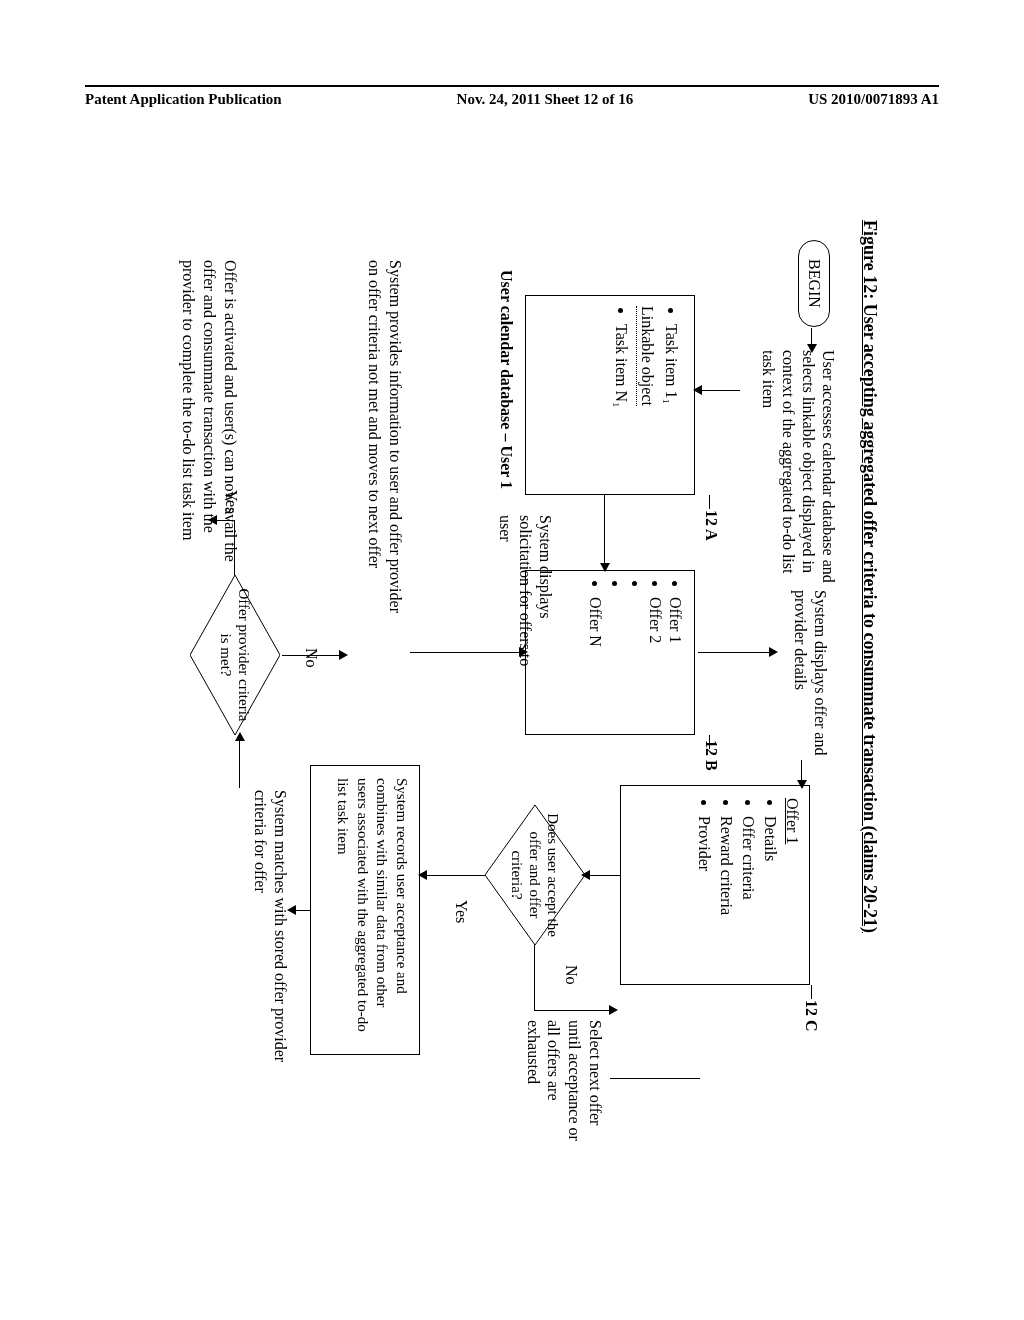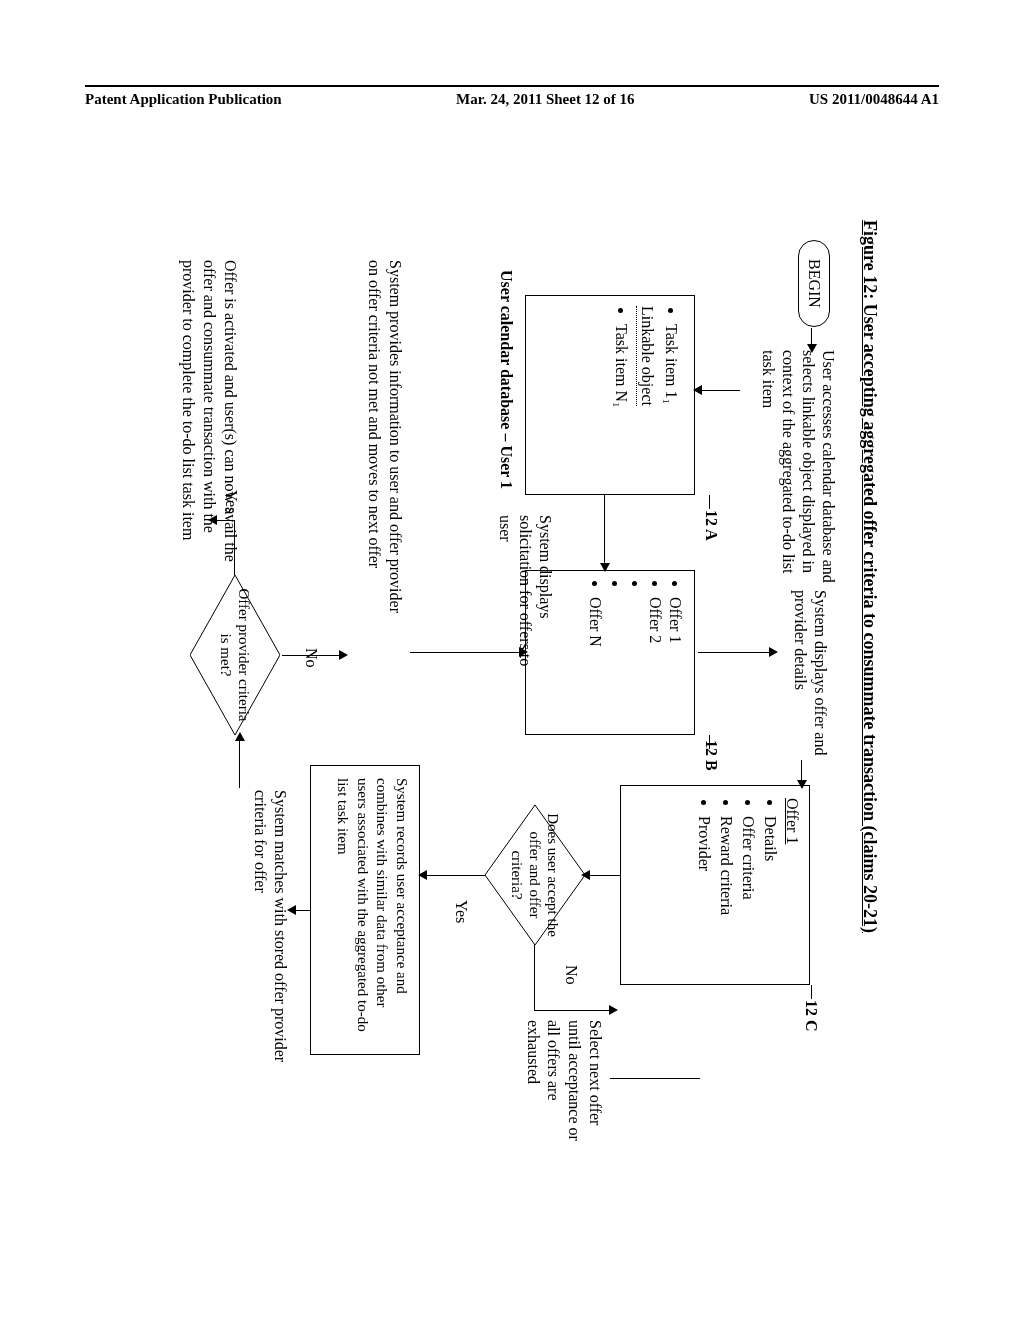--- a/index.html
+++ b/index.html
@@ -154,22 +154,22 @@
   .ah.right{border-top:5px solid transparent;border-bottom:5px solid transparent;border-left:9px solid #000;}
   .ah.left{border-top:5px solid transparent;border-bottom:5px solid transparent;border-right:9px solid #000;}
   .ah.down{border-left:5px solid transparent;border-right:5px solid transparent;border-top:9px solid #000;}
   .ah.up{border-left:5px solid transparent;border-right:5px solid transparent;border-bottom:9px solid #000;}
 </style>
 </head>
 <body>
 
 <div class="page-header">
   <span>Patent Application Publication</span>
-  <span>Mar. 24, 2011  Sheet 12 of 16</span>
-  <span>US 2011/0048644 A1</span>
+  <span>Nov. 24, 2011  Sheet 12 of 16</span>
+  <span>US 2010/0071893 A1</span>
 </div>
 
 <div class="figure-area">
   <div class="canvas">
 
     <div class="fig-title">Figure 12: User accepting aggregated offer criteria to consummate transaction (claims 20-21)</div>
 
     <div class="begin">BEGIN</div>
 
     <div class="access-text">User accesses calendar database and selects linkable object displayed in context of the aggregated to-do list task item</div>

